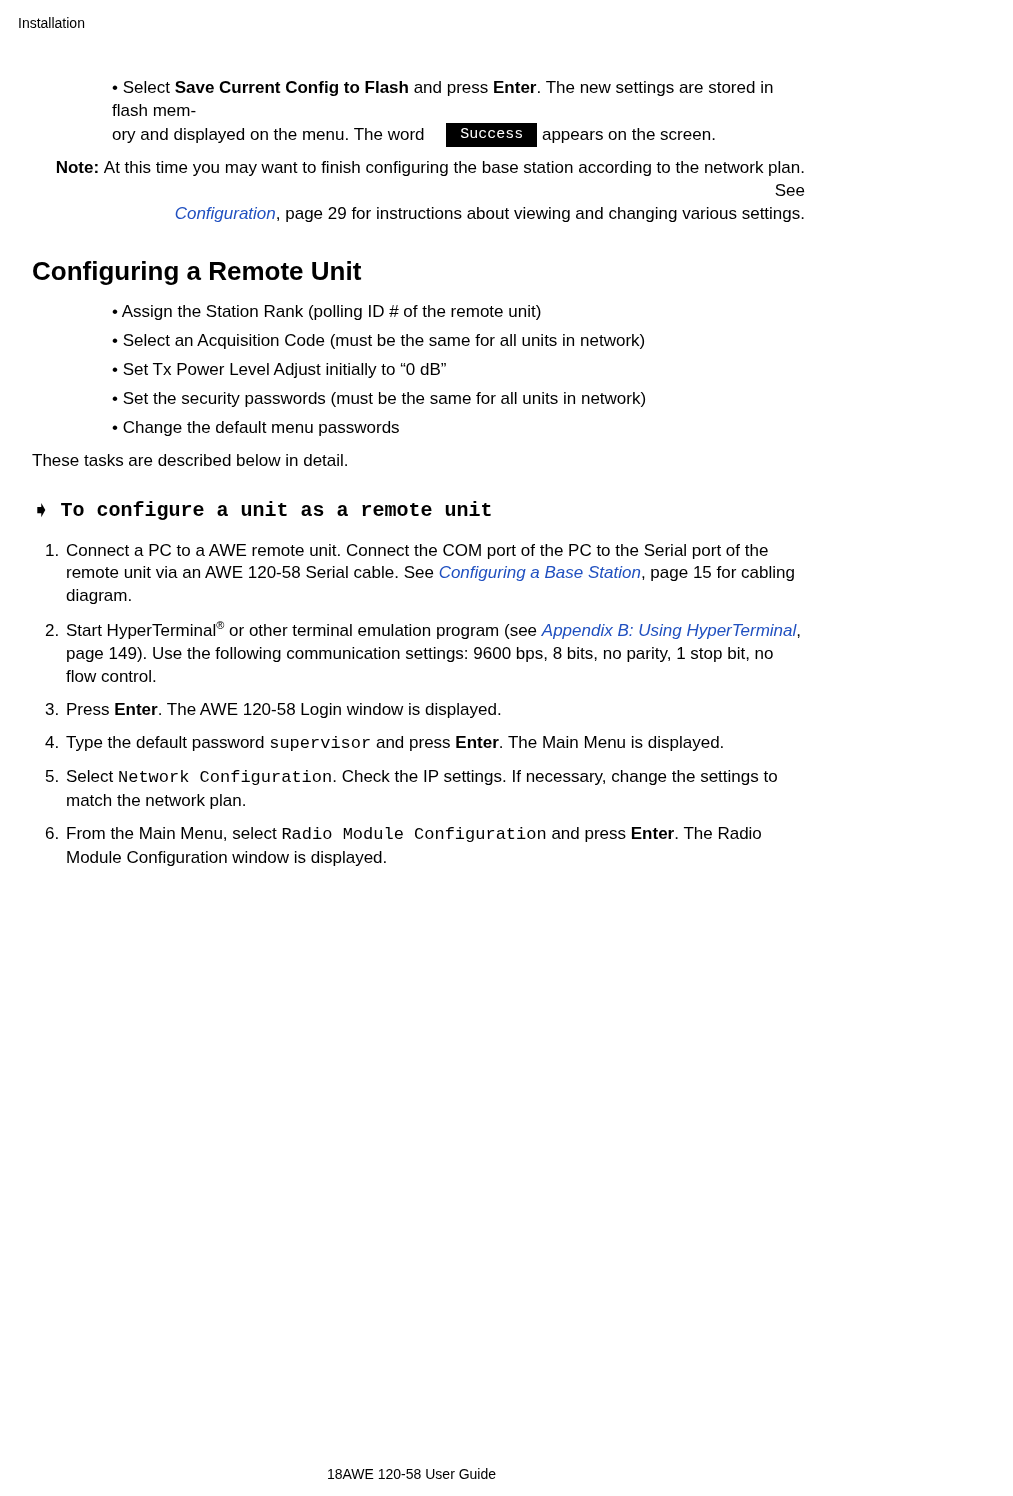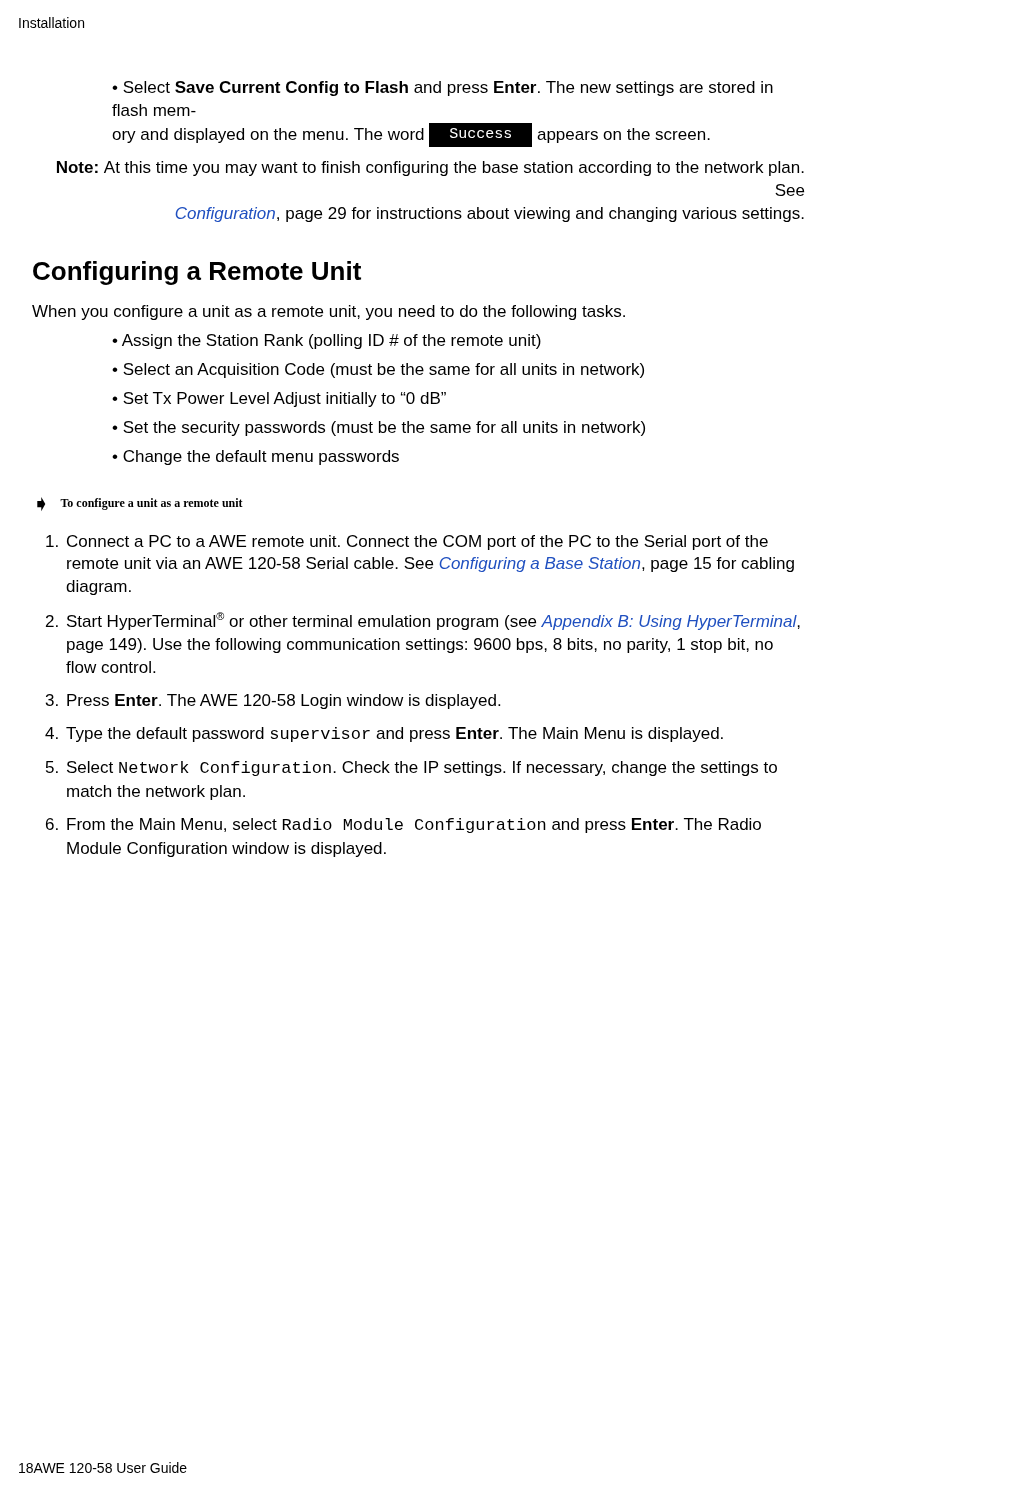--- a/index.html
+++ b/index.html
@@ -48,23 +48,24 @@
   }
   .bold { font-weight: bold; }
   .mono { font-family: "Courier New", Courier, monospace; }
   .ital { font-style: italic; }
   .link { color: #2050c0; font-style: italic; }   
   .badge {
     display: inline-block;
     background: #000;
     color: #fff;
     font-family: "Courier New", Courier, monospace;
-    padding: 2px 20px;
+    padding: 2px 14px;
     font-size: 15px;
     vertical-align: 2px;
+    margin-left: 17px;
   }
   h2.section {
     font-family: "Helvetica", "Arial", sans-serif;
     font-weight: bold;
     font-size: 26px;
     margin: 28px 0 12px 0;
   }
   .note-block {
     margin: 10px 0 12px 0;
     text-align: right;
@@ -79,34 +80,34 @@
     display: flex;
     align-items: center;
     margin: 24px 0 16px 0;
   }
   .proc-arrow {
     font-size: 22px;             
     margin-right: 10px;
     line-height: 1;
   }
   .proc-title {
-    font-family: Liberation Serif, serif;
+    font-family: Liberation Mono, monospace;
     font-weight: bold;
-    font-size: 12px;
+    font-size: 20px;
   }
   .sup { font-size: 11px; vertical-align: super; }
   .nested-bullet { margin-left: 38px; }
   .nested-bullet li { padding-left: 0; }
   .footer {
     position: absolute;
-    bottom: 18px;
+    bottom: 12px;
     left: 18px;
     right: 28px;
     display: flex;
-    justify-content: flex-start;
+    justify-content: center;
     font-size: 14px;
   }
   .li-half-gap { margin-top: 2px !important; }
 </style>
 </head>
 <body>
 
 <div class="page">
 
   <div class="running-head">Installation</div>
@@ -126,31 +127,31 @@
       <p class="note-first">
         <span class="bold">Note: </span><span>At this time you may want to finish configuring the base station according to the network plan. See </span>
       </p>
       <p class="note-cont">
         <span class="link">Configuration</span><span>, page 29 for instructions about viewing and changing various settings.</span>
       </p>
     </div>
 
     <h2 class="section">Configuring a Remote Unit</h2>
 
-    <p style="margin:6px 0 4px 0">When you configure a unit as a remote unit, you need to do the following tasks.</p>
 
     <ul class="bullets" id="task-list">
 
         <li>Assign the Station Rank (polling ID # of the remote unit)</li>
         <li>Select an Acquisition Code (must be the same for all units in network)</li>
         <li>Set Tx Power Level Adjust initially to “0 dB”</li>
         <li>Set the security passwords (must be the same for all units in network)</li>
         <li>Change the default menu passwords</li>
       </ul>
 
+    <p style="margin:8px 0 0 0">These tasks are described below in detail.</p>
 
     <div class="proc-head">
       <span class="proc-arrow">➧</span>
       <span class="proc-title">To configure a unit as a remote unit</span>
     </div>
 
     <ol class="steps">
       <li>
         <span>Connect a PC to a AWE remote unit. Connect the COM port of the PC to the Serial port of the remote unit via an AWE 120-58 Serial cable. See </span><span class="link">Configuring a Base Station</span><span>, page 15 for cabling diagram.</span>
       </li>

